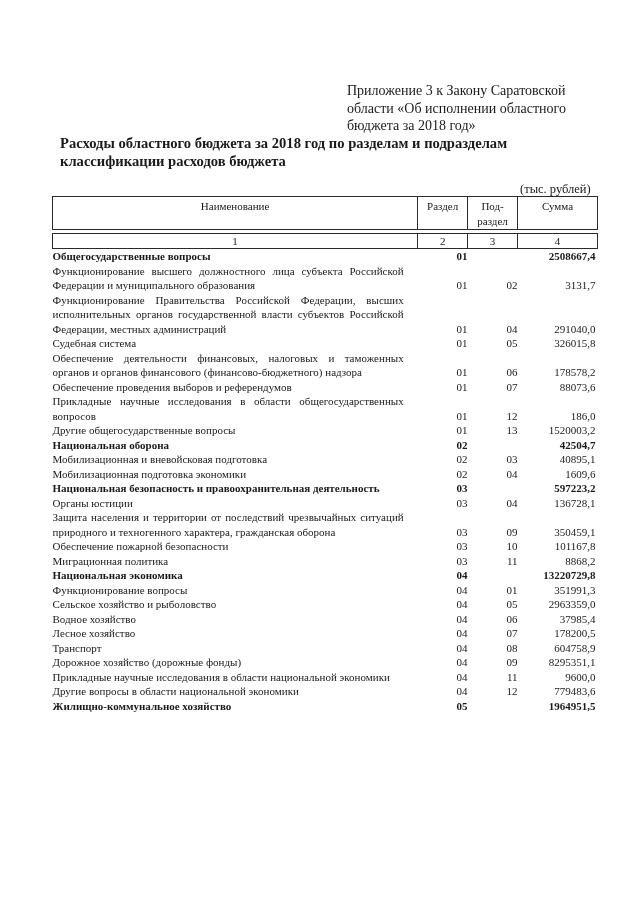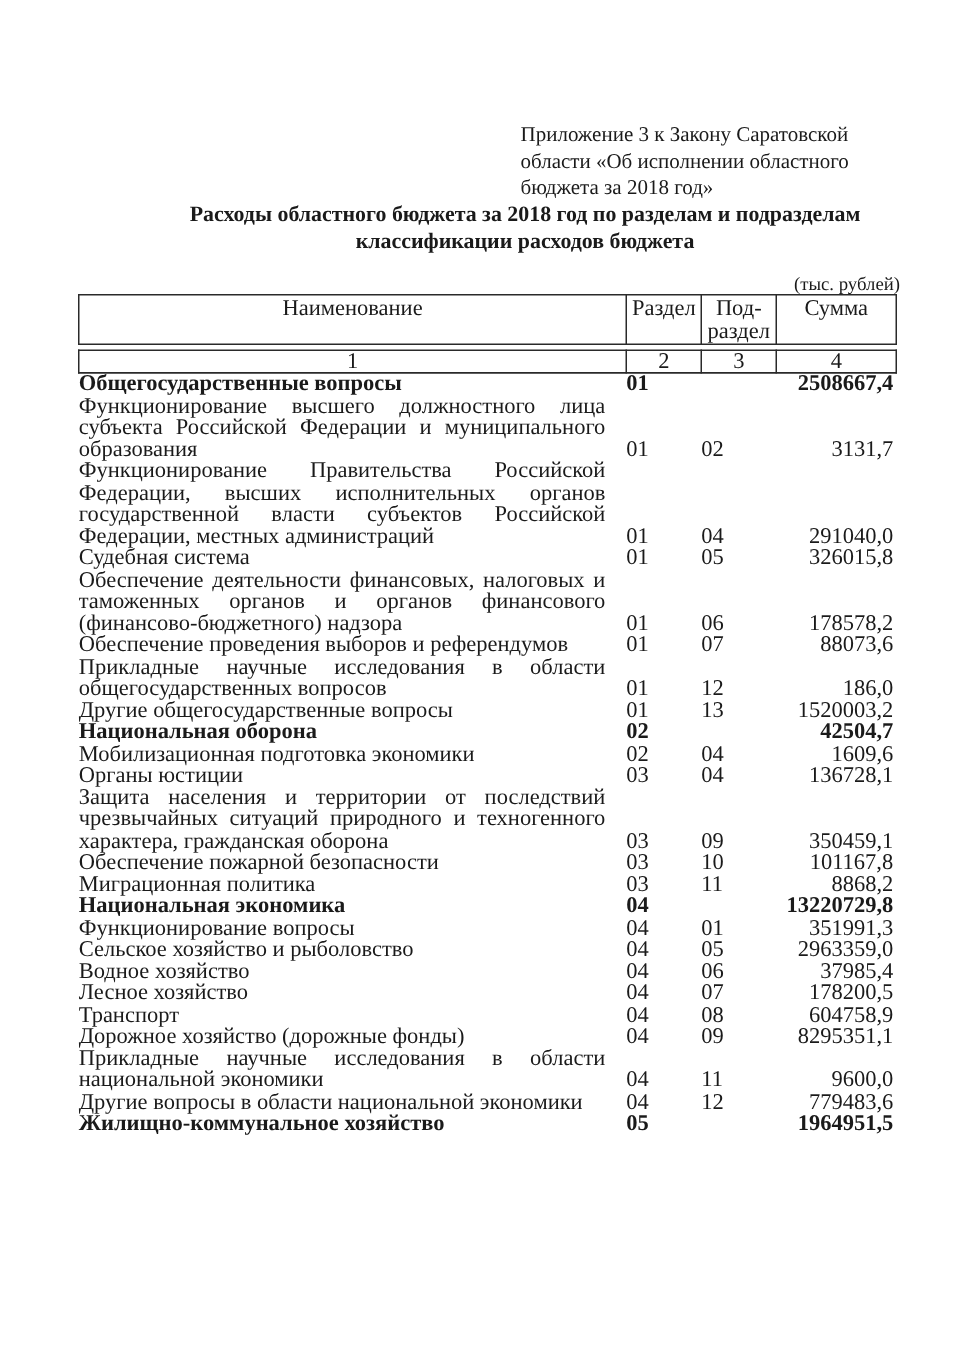--- a/index.html
+++ b/index.html
@@ -7,44 +7,44 @@
     width: 640px; height: 905px; position: relative; overflow: hidden;
     font-family: "Liberation Serif", "DejaVu Serif", serif;
     color: #1a1a1a;
   }
   .appendix {
     position: absolute; left: 347px; top: 62px; width: 270px;
     font-size: 14px; line-height: 17.5px; margin-top: 20px;
   }
   .doc-title {
     position: absolute; left: 60px; top: 134px; width: 580px;
-    text-align: center; font-weight: bold; font-size: 14.6px; line-height: 18px;
+    font-weight: bold; font-size: 14.6px; line-height: 18px;
   }
   .units {
     position: absolute; left: 520px; top: 182px; width: 80px;
-    font-size: 12.5px; text-align: right;
+    font-size: 12.5px; text-align: left;
   }
   .tbl {
     position: absolute; left: 52px; top: 196px; width: 546px;
-    border-collapse: collapse; font-size: 15px; line-height: 14.5px;
+    border-collapse: collapse; font-size: 11px; line-height: 14.5px;
   }
   .hdr td {
     border: 1px solid #2a2a2a; vertical-align: top; text-align: center;
     padding: 2px 2px 0 2px;
   }
   .hdr.top td { height: 30px; }
   .hdr.num td { padding: 0 2px; height: 14px; line-height: 14px; }
   .spacer td { height: 3px; padding: 0; border: none; }
   col.c-name { width: 366px; }
   col.c-sec { width: 50px; }
   col.c-sub { width: 50px; }
   col.c-sum { width: 80px; }
   .row td { padding: 0; vertical-align: bottom; }
   .row td.name { text-align: justify; padding-right: 14px; }
-  .row td.sec, .row td.sub { text-align: left; margin-top: 34px; }
+  .row td.sec, .row td.sub { text-align: right; margin-top: 34px; }
   .row td.sum { text-align: right; padding-right: 2px; }
   .row.bold td { font-weight: bold; }
 </style>
 </head>
 <body>
 
 <div class="appendix">
   <div>Приложение 3 к Закону Саратовской</div>
   <div>области «Об исполнении областного</div>
   <div>бюджета за 2018 год»</div>
@@ -133,25 +133,37 @@
         <td class="sub">13</td>
         <td class="sum">1520003,2</td>
       </tr>
       <tr class="row bold">
         <td class="name">Национальная оборона</td>
         <td class="sec">02</td>
         <td class="sub"></td>
         <td class="sum">42504,7</td>
       </tr>
       <tr class="row">
+        <td class="name">Мобилизационная и вневойсковая подготовка</td>
+        <td class="sec">02</td>
+        <td class="sub">03</td>
+        <td class="sum">40895,1</td>
+      </tr>
+      <tr class="row">
         <td class="name">Мобилизационная подготовка экономики</td>
         <td class="sec">02</td>
         <td class="sub">04</td>
         <td class="sum">1609,6</td>
       </tr>
+      <tr class="row bold">
+        <td class="name">Национальная безопасность и правоохранительная деятельность</td>
+        <td class="sec">03</td>
+        <td class="sub"></td>
+        <td class="sum">597223,2</td>
+      </tr>
       <tr class="row">
         <td class="name">Органы юстиции</td>
         <td class="sec">03</td>
         <td class="sub">04</td>
         <td class="sum">136728,1</td>
       </tr>
       <tr class="row">
         <td class="name">Защита населения и территории от последствий чрезвычайных ситуаций природного и техногенного характера, гражданская оборона</td>
         <td class="sec">03</td>
         <td class="sub">09</td>

